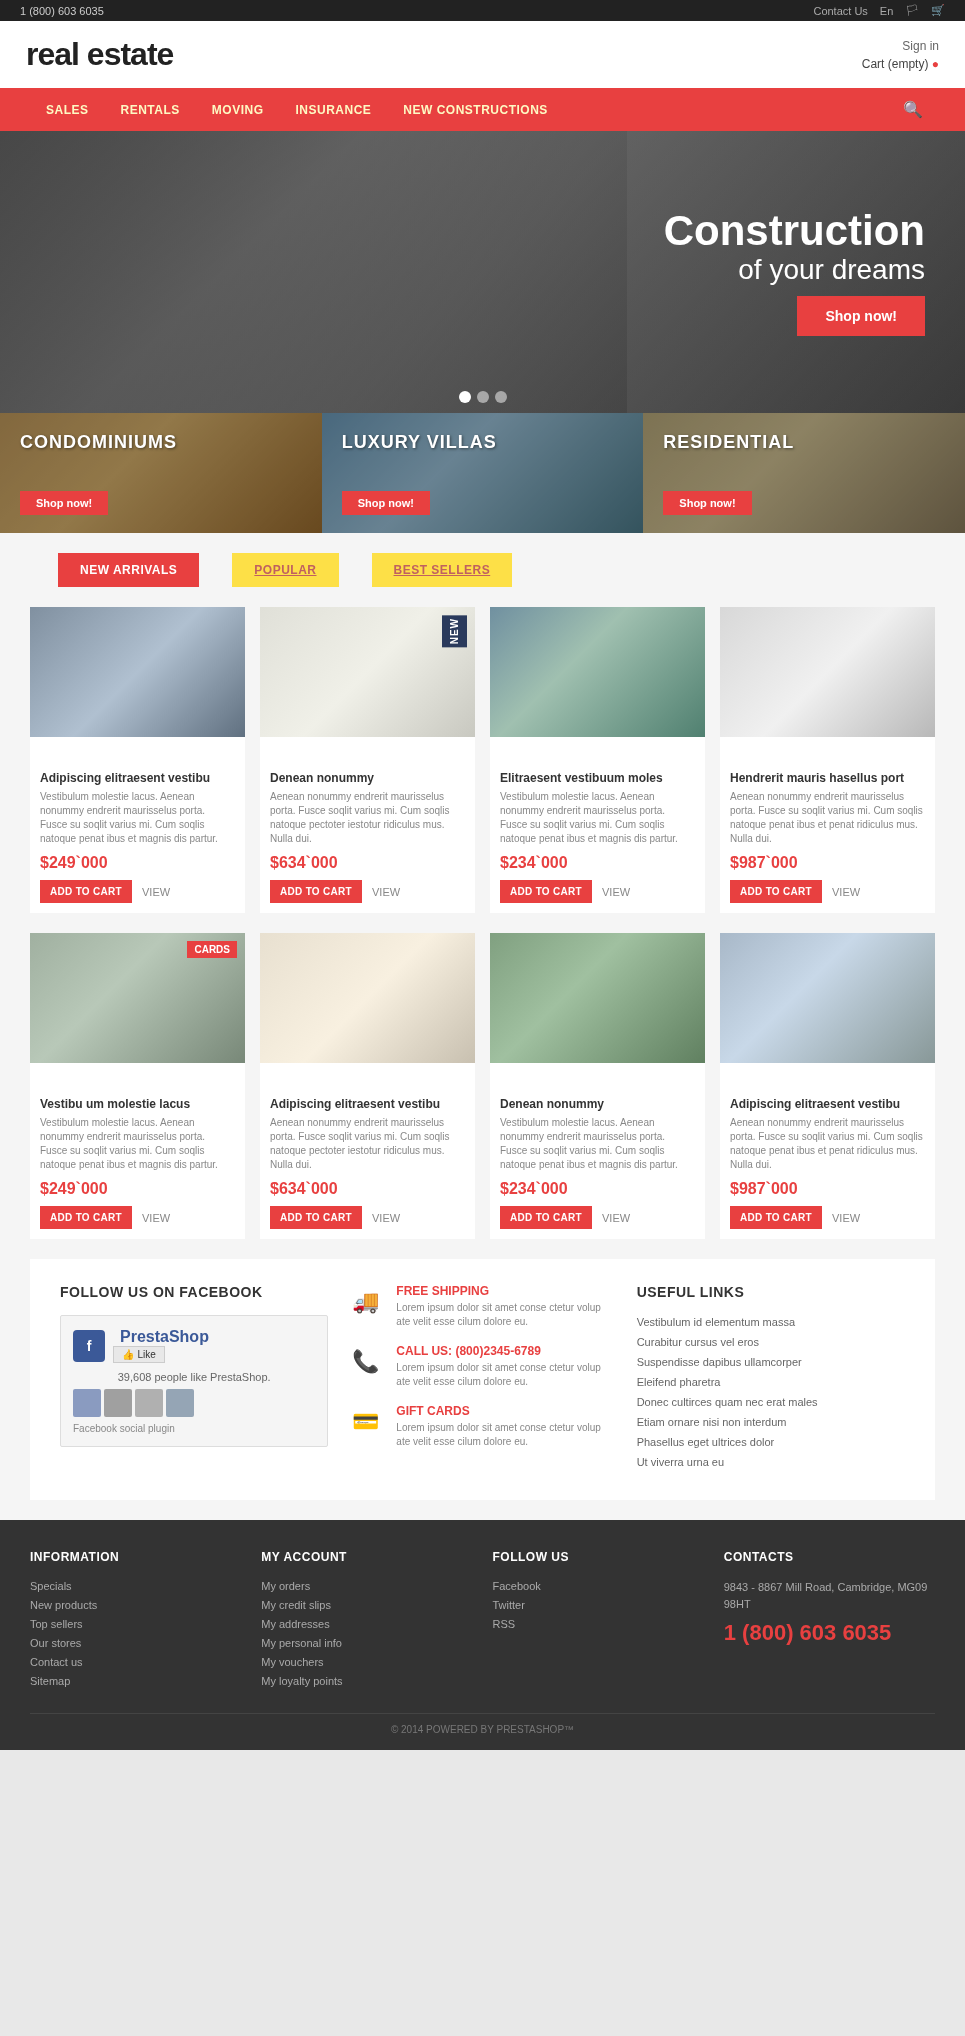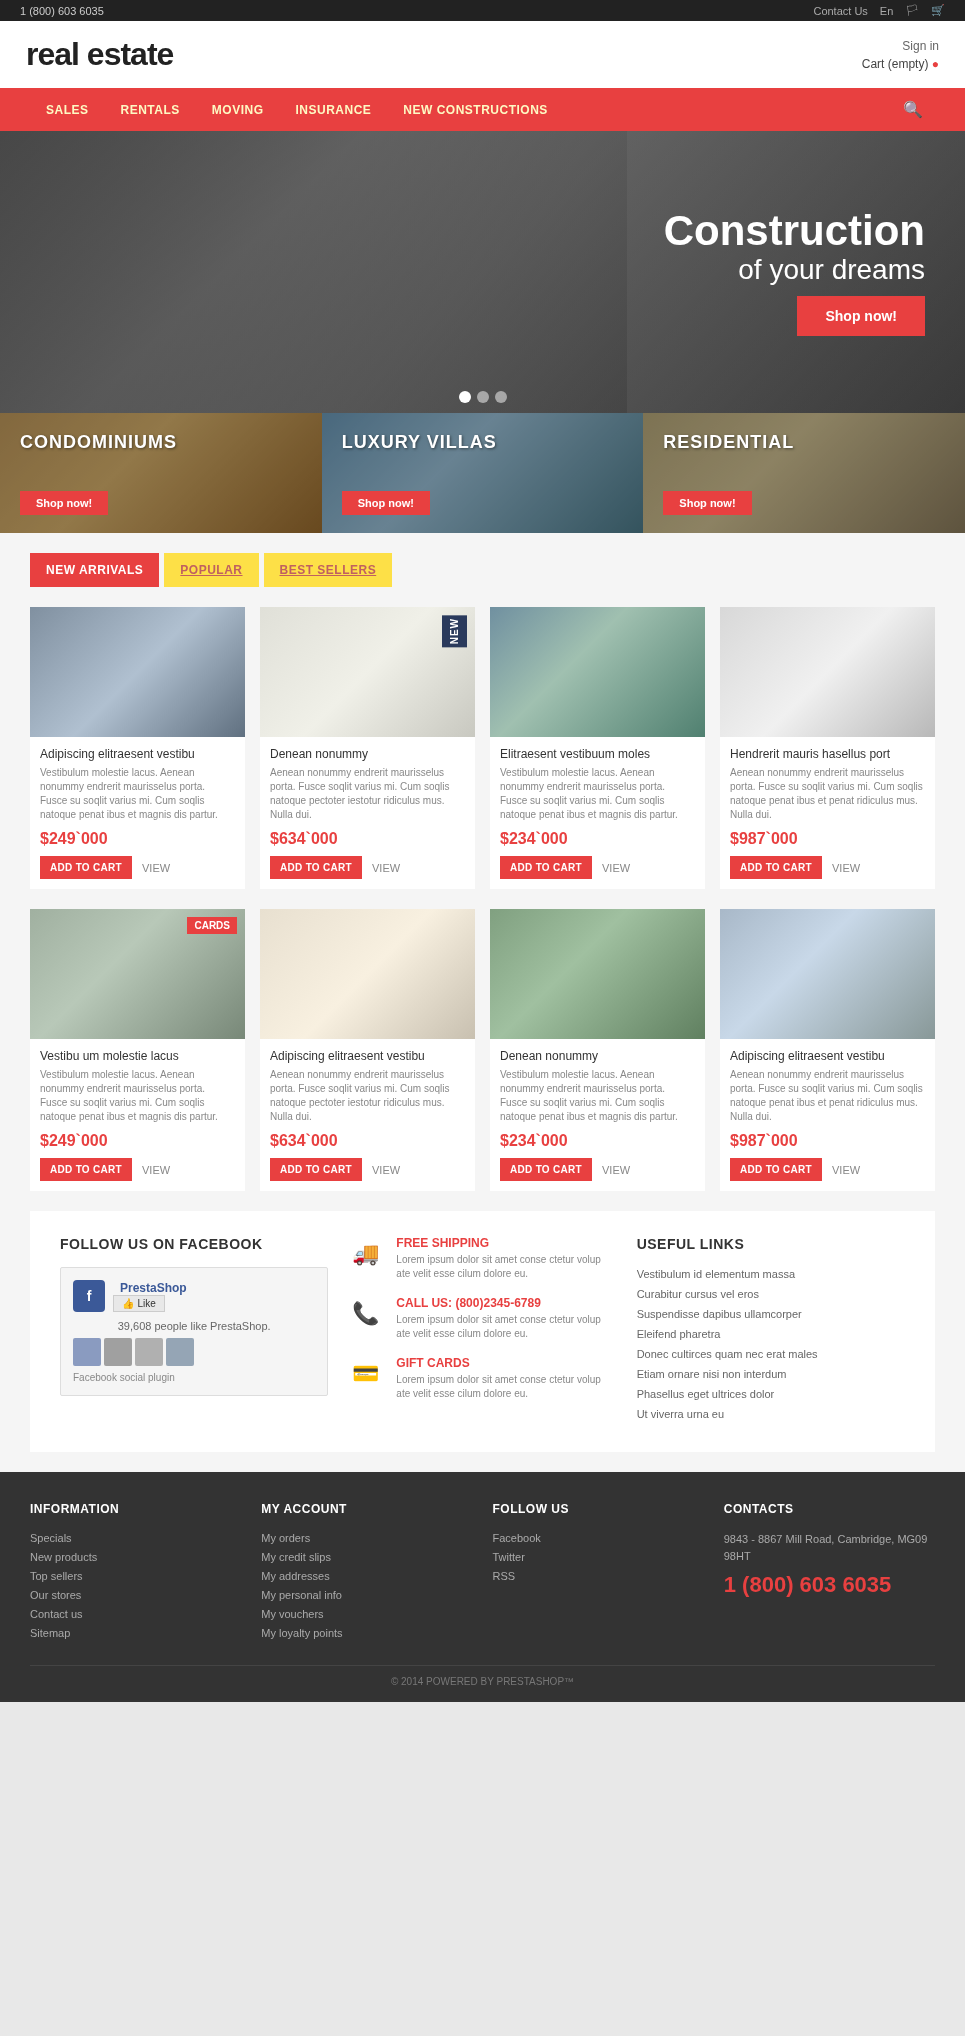--- a/index.html
+++ b/index.html
@@ -45,53 +45,53 @@
     .cat-banner-3 { background: linear-gradient(135deg, #c0b080 0%, #d8c898 40%, #908060 100%); }
     .cat-banner-overlay { position: absolute; inset: 0; background: rgba(0,0,0,0.35); display: flex; flex-direction: column; justify-content: center; padding: 15px 20px; gap: 30px; }
     .cat-banner-title { color: #fff; font-size: 18px; font-weight: bold; letter-spacing: 1px; margin-bottom: 8px; text-shadow: 1px 1px 3px rgba(0,0,0,0.5); }
     .cat-btn { background: #e84040; color: #fff; border: none; padding: 6px 16px; font-size: 11px; font-weight: bold; cursor: pointer; display: inline-block; width: fit-content; }
 
     
     .main { background: #f5f5f5; padding: 20px 30px; }
 
     
     .tabs { display: flex; gap: 5px; margin-bottom: 20px; }
-    .tab { padding: 10px 16px; font-size: 12px; font-weight: bold; cursor: pointer; letter-spacing: 0.5px; border: none; }
+    .tab { padding: 10px 22px; font-size: 12px; font-weight: bold; cursor: pointer; letter-spacing: 0.5px; border: none; margin-left: 28px; }
     .tab.active { background: #e84040; color: #fff; }
     .tab.inactive { background: #fde047; color: #c06060; text-decoration: underline; }
 
     
     .product-grid { display: grid; grid-template-columns: repeat(4, 1fr); gap: 15px; margin-bottom: 20px; }
     .product-card { background: #fff; position: relative; }
     .product-img { width: 100%; height: 130px; object-fit: cover; display: block; }
     .product-img-1 { background: linear-gradient(135deg, #8090a0 0%, #b0c0d0 50%, #607080 100%); }
     .product-img-2 { background: linear-gradient(135deg, #e0e0d8 0%, #f0f0e8 50%, #c8c8c0 100%); }
     .product-img-3 { background: linear-gradient(135deg, #7090a0 0%, #a0c0b0 40%, #508070 100%); }
     .product-img-4 { background: linear-gradient(135deg, #d8d8d8 0%, #f0f0f0 50%, #b8b8b8 100%); }
     .product-img-5 { background: linear-gradient(135deg, #a0b0a0 0%, #b8c8b8 40%, #788878 100%); }
     .product-img-6 { background: linear-gradient(135deg, #e8e0d0 0%, #f8f0e0 50%, #c8c0b0 100%); }
     .product-img-7 { background: linear-gradient(135deg, #80a080 0%, #a0c0a0 40%, #608060 100%); }
     .product-img-8 { background: linear-gradient(135deg, #a8b8c8 0%, #c8d8e8 40%, #889898 100%); }
     .badge-new { position: absolute; top: 8px; right: 8px; background: #2a3a5c; color: #fff; font-size: 10px; font-weight: bold; padding: 3px 7px; writing-mode: vertical-rl; text-orientation: mixed; transform: rotate(180deg); letter-spacing: 1px; }
     .badge-sale { position: absolute; top: 8px; right: 8px; background: #e84040; color: #fff; font-size: 10px; font-weight: bold; padding: 3px 7px; }
     .product-info { padding: 10px; }
-    .product-name { font-size: 12px; font-weight: normal; color: #333; margin-bottom: 5px; }
+    .product-name { font-size: 12px; font-weight: bold; color: #333; margin-bottom: 5px; margin-top: 24px; }
     .product-desc { font-size: 10px; color: #888; line-height: 1.4; margin-bottom: 8px; }
     .product-price { font-size: 16px; font-weight: bold; color: #e84040; margin-bottom: 8px; }
     .product-actions { display: flex; align-items: center; gap: 10px; }
     .add-to-cart-btn { background: #e84040; color: #fff; border: none; padding: 6px 10px; font-size: 10px; font-weight: bold; cursor: pointer; letter-spacing: 0.3px; }
     .view-link { color: #888; font-size: 11px; text-decoration: none; text-transform: uppercase; }
 
     
     .bottom-sections { display: grid; grid-template-columns: 1fr 1fr 1fr; gap: 20px; margin-top: 10px; background: #fff; padding: 25px 30px; }
     .bottom-section-title { font-size: 14px; font-weight: bold; color: #333; margin-bottom: 15px; letter-spacing: 0.5px; }
     .facebook-box { background: #f5f5f5; border: 1px solid #ddd; padding: 12px; border-radius: 2px; }
     .fb-header { display: flex; align-items: center; gap: 8px; margin-bottom: 8px; }
     .fb-logo { width: 32px; height: 32px; background: #3b5998; border-radius: 4px; display: flex; align-items: center; justify-content: center; color: #fff; font-weight: bold; font-size: 14px; }
-    .fb-page-name { font-size: 12px; font-weight: bold; color: #3b5998; padding-left: 7px; }
+    .fb-page-name { font-size: 16px; font-weight: bold; color: #3b5998; padding-left: 7px; }
     .fb-like-btn { background: #e8e8e8; border: 1px solid #ccc; padding: 2px 8px; font-size: 10px; display: inline-flex; align-items: center; gap: 3px; cursor: pointer; }
     .fb-count { font-size: 11px; color: #666; margin: 4px 0; text-align: center; }
     .fb-avatars { display: flex; gap: 3px; margin: 6px 0; }
     .fb-avatar { width: 28px; height: 28px; background: #bbb; border-radius: 2px; }
     .fb-avatar-1 { background: #8a9bc0; }
     .fb-avatar-2 { background: #a0a0a0; }
     .fb-avatar-3 { background: #b0b0b0; }
     .fb-avatar-4 { background: #95a5b5; }
     .fb-footer { font-size: 10px; color: #888; }
 

